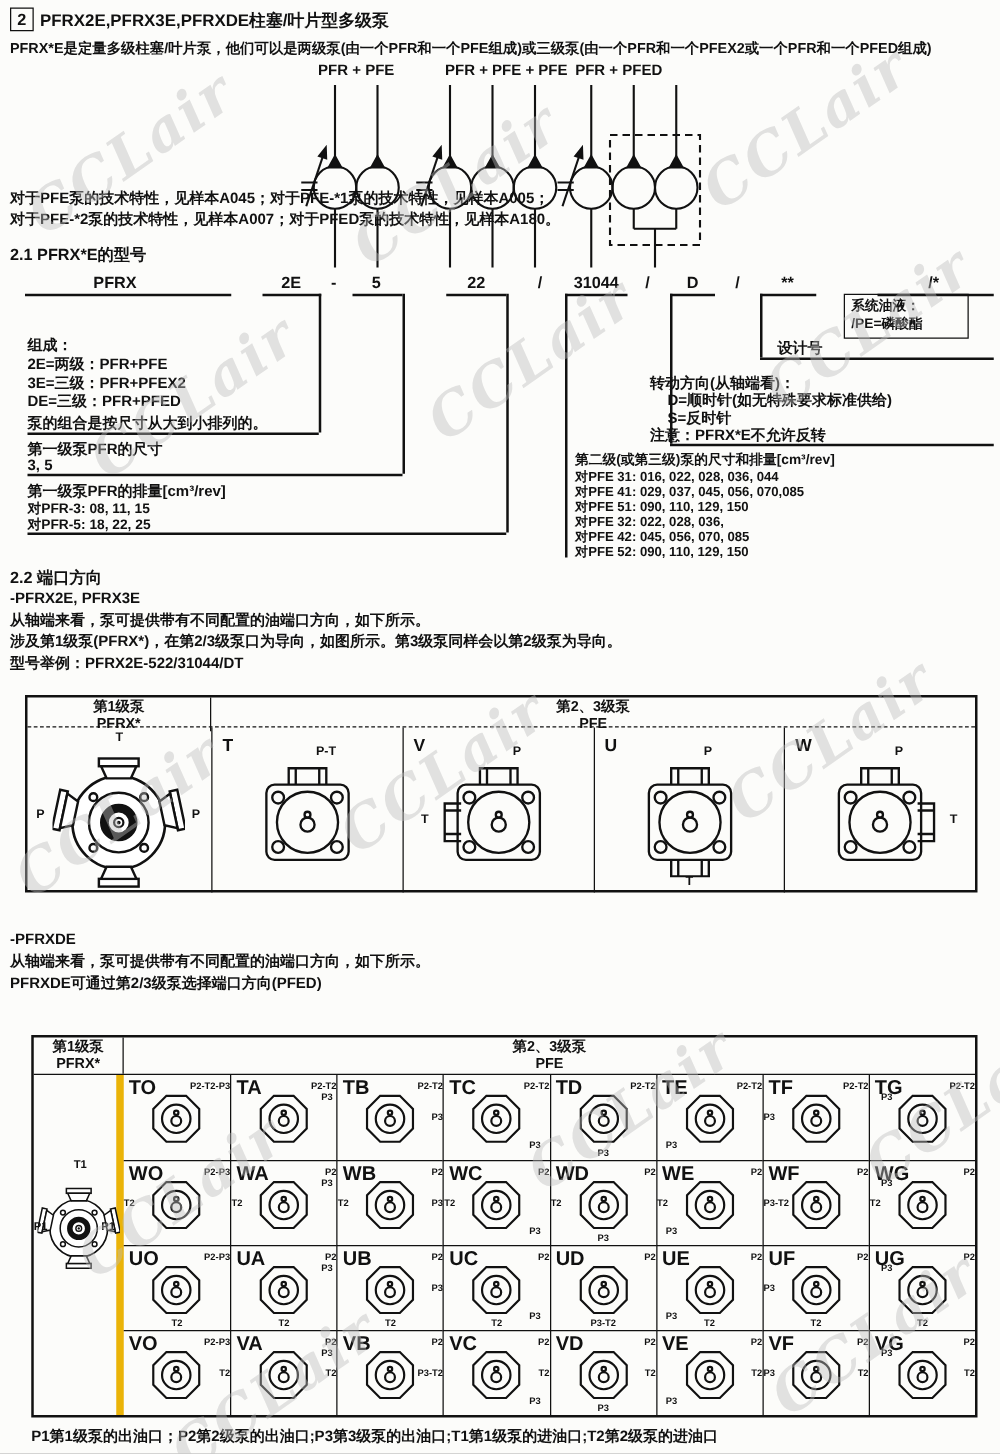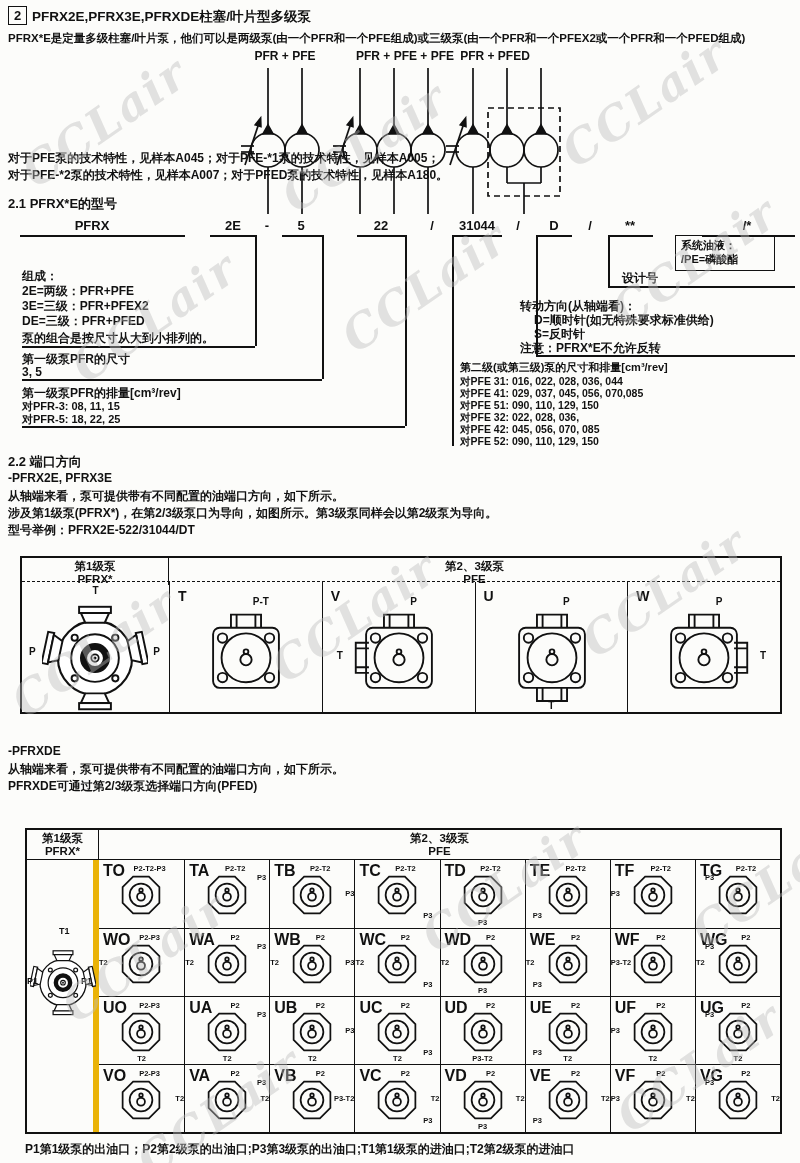--- a/index.html
+++ b/index.html
@@ -27,21 +27,21 @@
   .t1cell:first-child{border-left:none}
   .t1code{position:absolute;left:8px;top:6px;font-size:14px;font-weight:bold}
   .plabel{position:absolute;font-size:10px;font-weight:bold;white-space:nowrap}
   .tbody2{display:flex;height:272px}
   .t2left{position:relative;width:72px;border-right:6px solid #eab308;flex:none}
   .t2grid{display:grid;grid-template-columns:repeat(8,1fr);grid-template-rows:repeat(4,1fr);flex:1}
   .t2cell{position:relative;border-left:1px solid #111;border-top:1px solid #111}
   .t2cell.c0{border-left:none}.t2cell.r0{border-top:none}
   .t2code{position:absolute;left:4px;top:2px;font-size:16px;font-weight:bold}
   .p8{position:absolute;font-size:7.5px;font-weight:bold;white-space:nowrap}
-  .p-top{left:16px;right:0;top:4px;text-align:center}
+  .p-top{left:16px;right:0;top:4px;text-align:right}
   .p-tr{right:3px;top:13px}.p-r{right:0px;top:29px}.p-br{right:7px;top:51px}
   .p-b{left:0;right:0;bottom:1px;text-align:center}
   .p-bl{left:7px;top:51px}.p-l{left:0px;top:29px}.p-tl{left:9px;top:13px}
   svg{display:block}
 </style>
 </head>
 <body>
 
 <div id="page">
 

